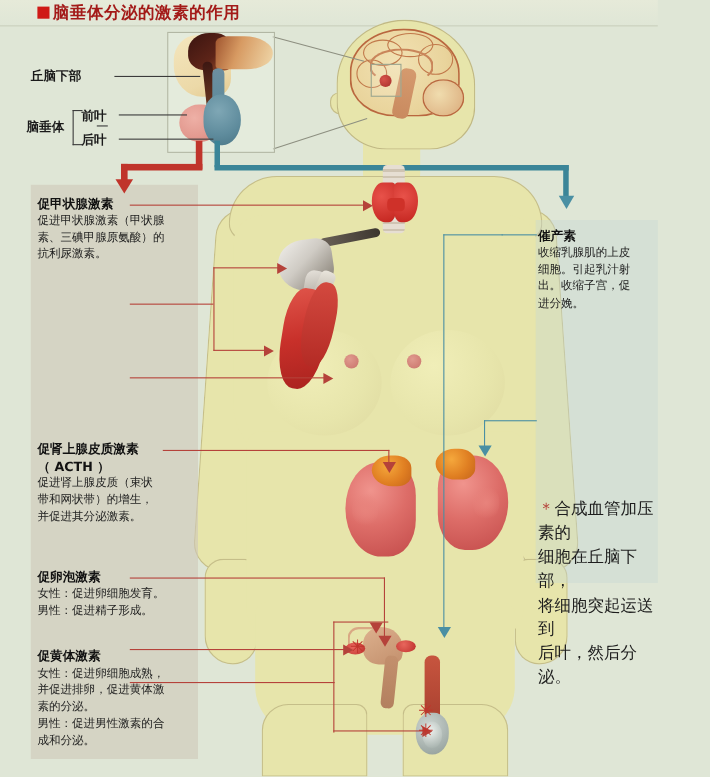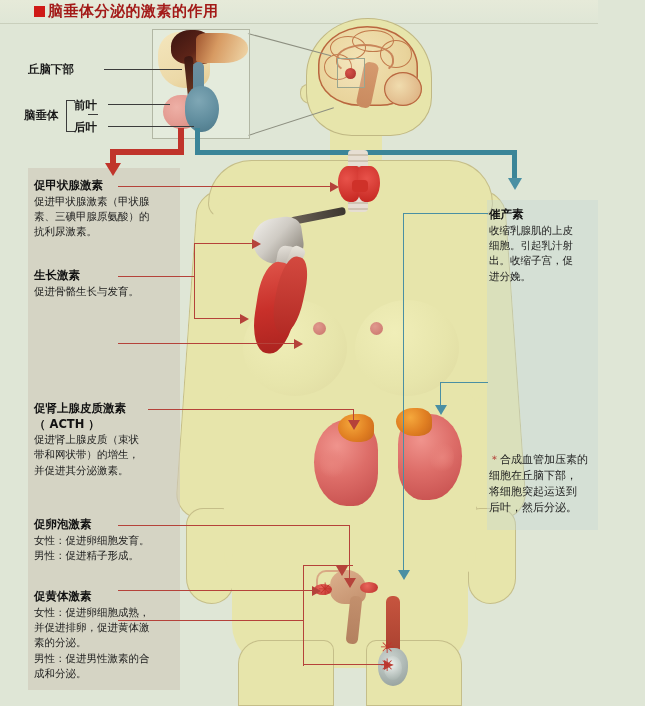--- a/index.html
+++ b/index.html
@@ -187,21 +187,21 @@
   #testis{position:absolute;left:384px;top:656px;width:18px;height:24px;border-radius:50%;
     background:radial-gradient(circle at 38% 34%,#eef2ef,#9aa7a2);}
 
   
   .star{position:absolute;color:#c0342b;font-size:17px;line-height:10px;font-weight:bold;}
 
   
   .lbl{position:absolute;}
   .lbl .h{font-size:11.5px;font-weight:bold;color:#111;line-height:1.35;white-space:nowrap;}
   .lbl .b{font-size:10.5px;color:#1d1d1d;line-height:1.46;}
-  .lbl .note{font-size:11px;color:#1d1d1d;line-height:1.46;}
+  .lbl .note{font-size:15px;color:#1d1d1d;line-height:1.46;}
   .star-ch{color:#b5423a;}
   .sup{font-size:9px;vertical-align:super;}
 </style>
 </head>
 <body>
 
 <div id="stage">
 
   <div id="title-bar"></div>
   <div id="title">
@@ -352,24 +352,20 @@
   <div class="thin-blue-v" style="left:440px;top:382px;height:26px;"></div>
   <div class="arrow-d-blue" style="left:435px;top:405px;"></div>
 
   <div class="lbl" style="left:34px;top:178px;">
     <div class="h">促甲状腺激素</div>
     <div class="b">促进甲状腺激素（甲状腺</div>
     <div class="b">素、三碘甲腺原氨酸）的</div>
     <div class="b">抗利尿激素。</div>
   </div>
 
-  <div class="lbl" style="left:34px;top:268px;">
-    <div class="h">生长激素</div>
-    <div class="b">促进骨骼生长与发育。</div>
-  </div>
 
 
   <div class="lbl" style="left:34px;top:401px;">
     <div class="h">促肾上腺皮质激素</div>
     <div class="h">（ ACTH ）</div>
     <div class="b">促进肾上腺皮质（束状</div>
     <div class="b">带和网状带）的增生，</div>
     <div class="b">并促进其分泌激素。</div>
   </div>
 

